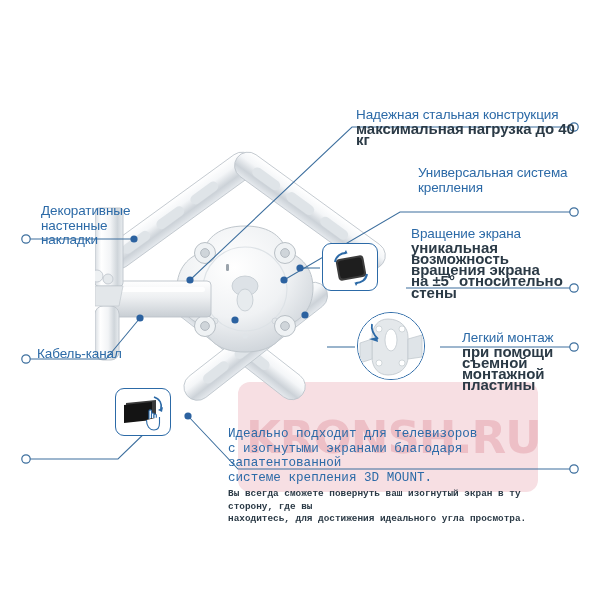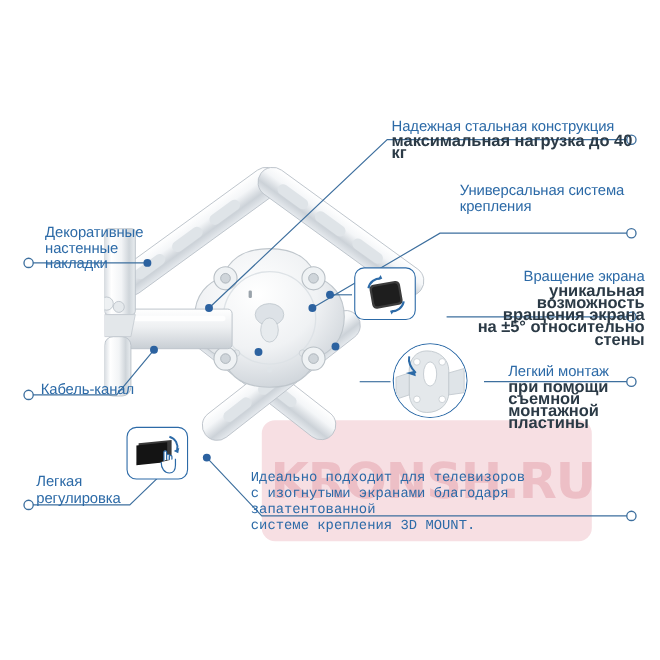--- a/index.html
+++ b/index.html
@@ -233,21 +233,21 @@
   <div class="callout right" style="left:356px;top:108px;width:220px;">
     <div class="ct-title">Надежная стальная конструкция</div>
     <div class="ct-sub">максимальная нагрузка до 40 кг</div>
   </div>
 
   <div class="callout right" style="left:418px;top:166px;width:170px;">
     <div class="ct-title">Универсальная система
 крепления</div>
   </div>
 
-  <div class="callout right" style="left:411px;top:244px;width:175px;text-align:right;">
+  <div class="callout right" style="left:411px;top:227px;width:175px;">
     <div class="ct-title">Вращение экрана</div>
     <div class="ct-sub">уникальная возможность
 вращения экрана
 на ±5° относительно
 стены</div>
   </div>
 
   <div class="callout right" style="left:462px;top:331px;width:140px;">
     <div class="ct-title">Легкий монтаж</div>
     <div class="ct-sub">при помощи съемной
@@ -257,24 +257,22 @@
   <div class="callout left" style="left:41px;top:204px;width:130px;">
     <div class="ct-title">Декоративные
 настенные
 накладки</div>
   </div>
 
   <div class="callout left" style="left:37px;top:347px;width:130px;">
     <div class="ct-title">Кабель-канал</div>
   </div>
 
-  <div class="callout left" style="left:33px;top:431px;width:130px;">
-    <div class="ct-title">Легкая
-регулировка</div>
-  </div>
 
   <div id="bottom">
     <div class="bt-title">Идеально подходит для телевизоров
 с изогнутыми экранами благодаря запатентованной
 системе крепления 3D MOUNT.</div>
+    <div class="bt-sub">Вы всегда сможете повернуть ваш изогнутый экран в ту сторону, где вы
+находитесь, для достижения идеального угла просмотра.</div>
   </div>
 
 </div>
 
 </body></html>

